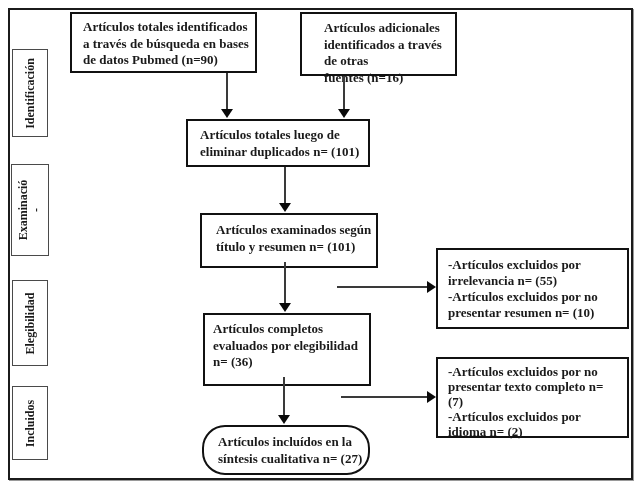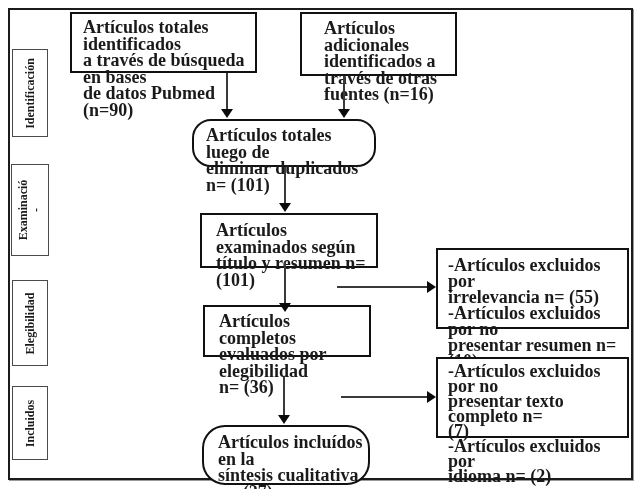--- a/index.html
+++ b/index.html
@@ -48,21 +48,21 @@
     color: var(--text);
     width: 110px;
     flex: none;
   }
   .flow-box {
     position: absolute;
     border: 2px solid var(--boxborder);
     background: var(--bg);
     color: var(--text);
     font-weight: bold;
-    font-size: 18px;
+    font-size: 13px;
     line-height: 16.5px;
     white-space: pre-line;
   }
   .varrow { position: absolute; width: 12px; }
   .varrow .shaft {
     position: absolute; left: 50%; transform: translateX(-50%);
     width: 2px; top: 0; bottom: 8px; background: var(--arrow);
   }
   .varrow .head {
     position: absolute; bottom: 0; left: 50%; transform: translateX(-50%);
@@ -84,24 +84,24 @@
     border-left: 9px solid var(--head);
   }
   
   #stage-identification { left: 12px; top: 49px;  width: 36px; height: 88px; }
   #stage-screening      { left: 11px; top: 164px; width: 38px; height: 92px; }
   #stage-eligibility    { left: 12px; top: 280px; width: 36px; height: 86px; }
   #stage-included       { left: 12px; top: 386px; width: 36px; height: 74px; }
   
   #box-identified   { left: 70px;  top: 12px;  width: 187px; height: 61px; padding: 5px 4px 0 11px; }
   #box-additional   { left: 300px; top: 12px;  width: 157px; height: 64px; padding: 6px 2px 0 22px; }
-  #box-duplicates   { left: 192px; top: 119px; width: 184px; height: 48px; padding: 6px 4px 0 12px; border-radius: 19px; }
+  #box-duplicates   { left: 186px; top: 119px; width: 184px; height: 48px; padding: 6px 4px 0 12px; }
   #box-screened     { left: 200px; top: 213px; width: 178px; height: 55px; padding: 7px 4px 0 14px; }
-  #box-fulltext     { left: 203px; top: 305px; width: 168px; height: 52px; padding: 6px 4px 0 14px; }
-  #box-included     { left: 202px; top: 425px; width: 168px; height: 60px; padding: 7px 4px 0 14px; border-radius: 23px; }
+  #box-fulltext     { left: 203px; top: 313px; width: 168px; height: 73px; padding: 6px 4px 0 8px; }
+  #box-included     { left: 202px; top: 425px; width: 168px; height: 50px; padding: 7px 4px 0 14px; border-radius: 23px; }
   #box-excluded-screening { left: 436px; top: 248px; width: 193px; height: 81px; padding: 7px 4px 0 10px; line-height: 16px; }
   #box-excluded-fulltext  { left: 436px; top: 357px; width: 193px; height: 81px; padding: 5px 4px 0 10px; line-height: 15px; }
   
   #arrow-identified-down { left: 221px; top: 73px;  height: 45px; }
   #arrow-additional-down { left: 338px; top: 76px;  height: 42px; }
   #arrow-duplicates-down { left: 279px; top: 167px; height: 45px; }
   #arrow-screened-down   { left: 279px; top: 262px; height: 50px; }
   #arrow-fulltext-down   { left: 278px; top: 377px; height: 47px; }
   #arrow-to-excluded-screening { left: 337px; top: 281px; width: 99px; }
   #arrow-to-excluded-fulltext  { left: 341px; top: 391px; width: 95px; }

